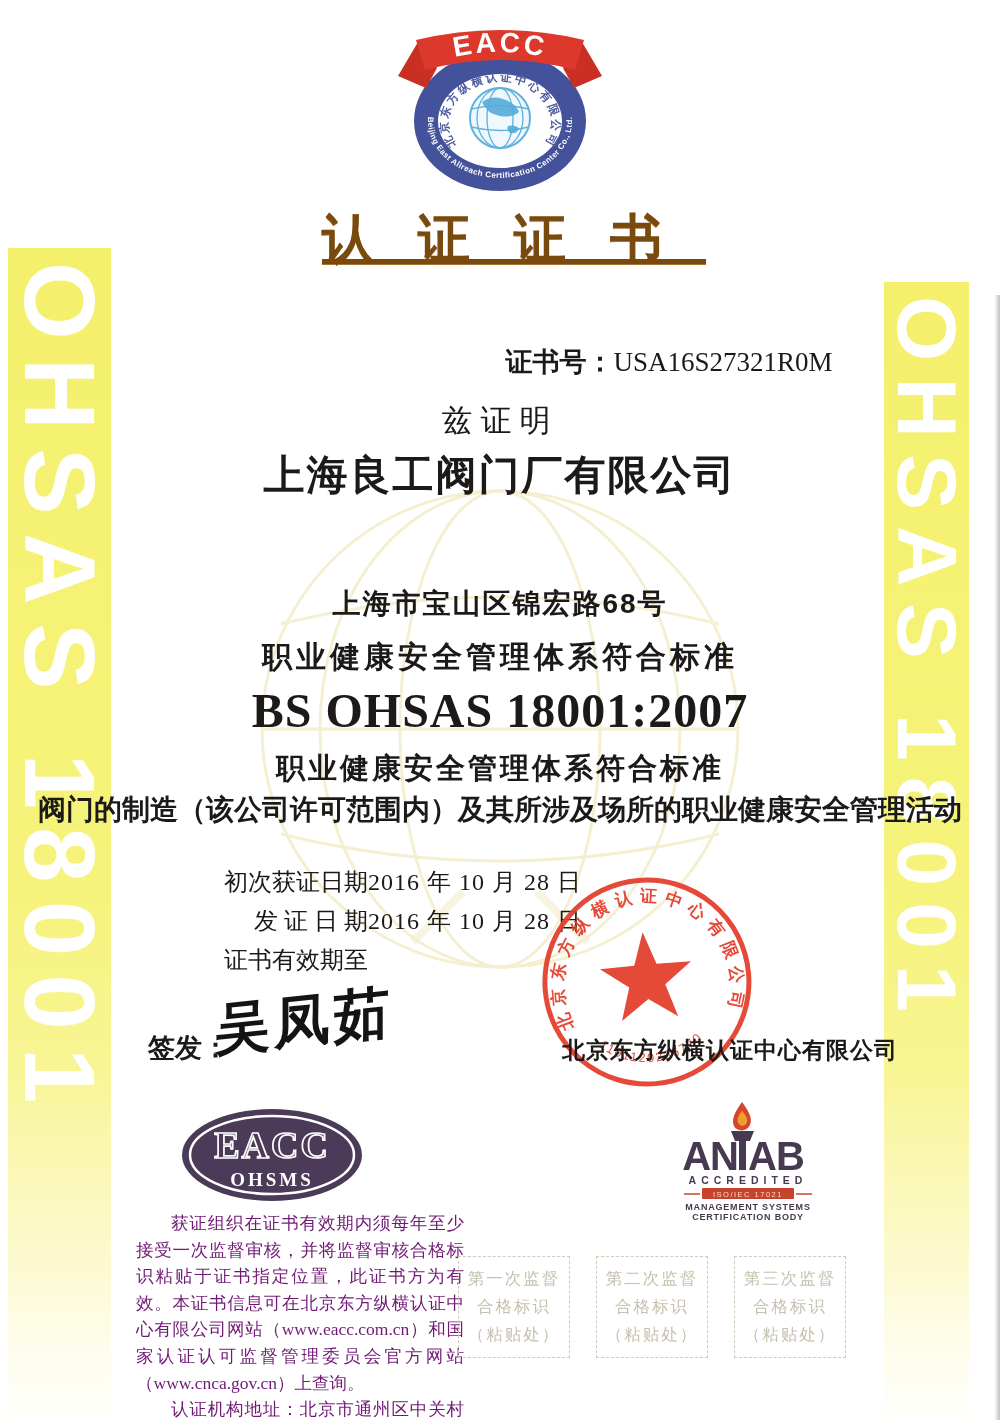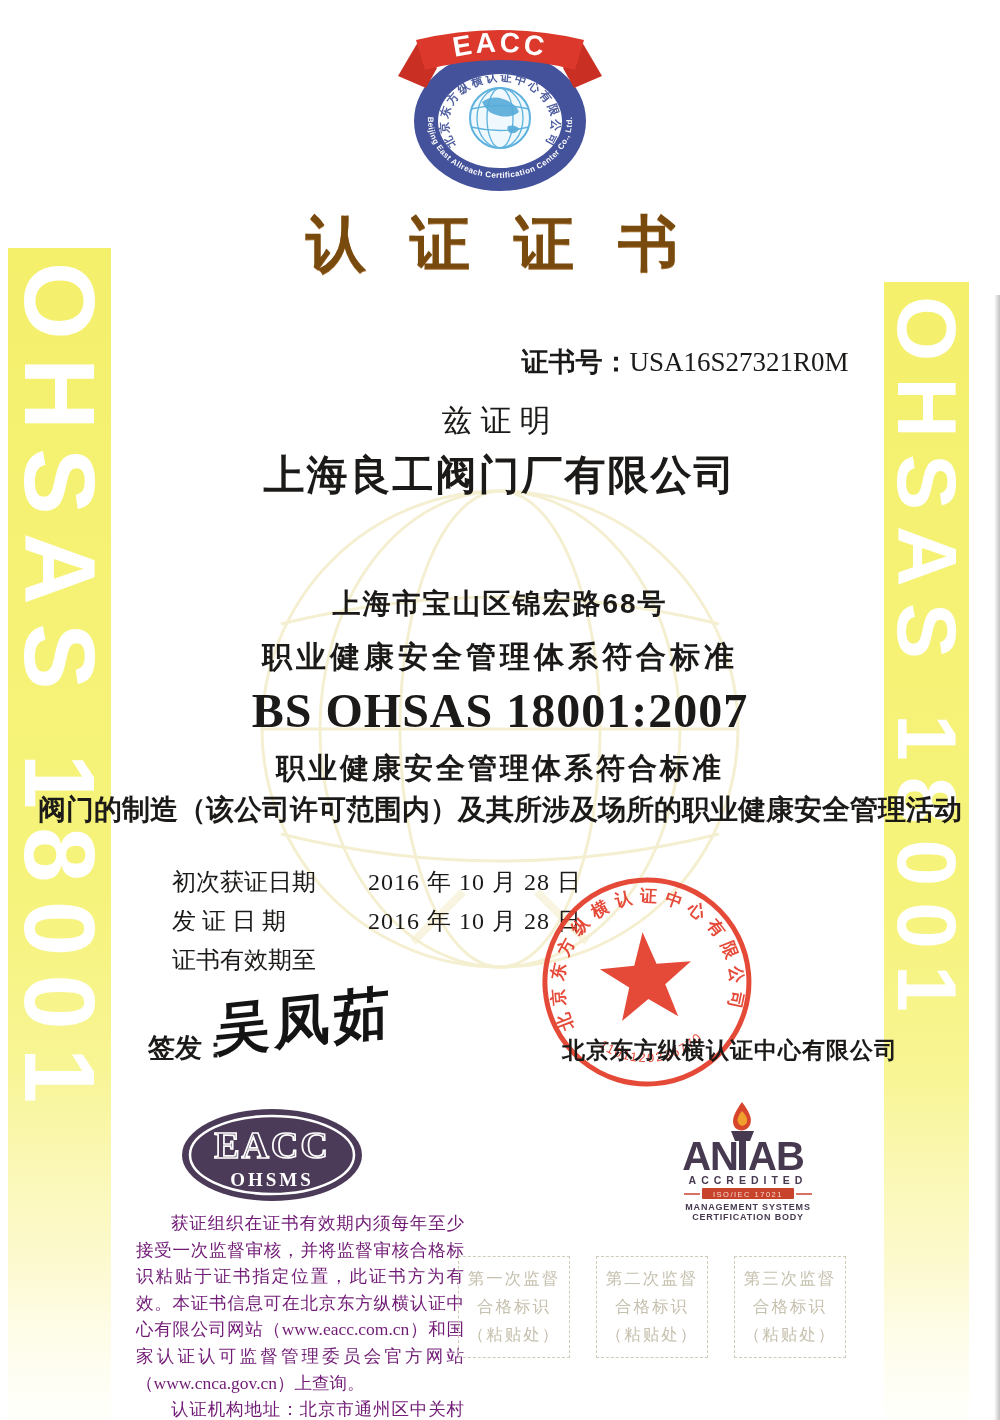--- a/index.html
+++ b/index.html
@@ -20,37 +20,37 @@
      background:linear-gradient(180deg,rgba(255,255,255,0) 70%,rgba(254,252,235,.55) 88%,rgba(255,255,252,.95) 100%);}
   .scan-edge{position:absolute;right:0;top:295px;width:6px;height:1125px;
      background:linear-gradient(90deg,rgba(180,180,180,0),#c2c2c2);}
   
   .watermark{position:absolute;left:233px;top:462px;opacity:.75;}
   
   .header-logo{position:absolute;left:392px;top:18px;}
   
   .abs{position:absolute;}
   .centerline{left:0;right:0;text-align:center;}
-  .title{top:204px;font-size:60px;font-weight:bold;letter-spacing:44px;color:#784a0e;
-     text-shadow:0 1px 0 #a8743a;padding-left:28px;}
-  .cert-no{top:344px;left:470px;width:430px;text-align:center;font-size:27px;}
+  .title{top:204px;font-size:52px;font-weight:bold;letter-spacing:44px;color:#784a0e;
+     text-shadow:0 1px 0 #a8743a;padding-left:28px;text-decoration:underline;}
+  .cert-no{top:344px;left:454px;width:430px;text-align:center;font-size:27px;}
   .cert-no .lbl{font-weight:600;}
   .statement{top:400px;font-size:31px;letter-spacing:8px;}
   .company{top:448px;font-size:41px;font-weight:bold;letter-spacing:2px;
      font-family:"Liberation Sans",sans-serif;}
   .credit{top:521px;font-size:27px;}
   .credit .lbl{font-family:"Liberation Sans",sans-serif;font-weight:bold;}
   .credit .val{font-size:28px;letter-spacing:1px;}
   .addr{top:585px;font-size:28px;font-weight:600;font-family:"Liberation Sans",sans-serif;letter-spacing:2px;}
   .std-head{top:637px;font-size:30px;font-weight:bold;letter-spacing:4px;}
   .standard{top:683px;font-size:48px;font-weight:600;letter-spacing:1px;}
   .scope-head{top:749px;font-size:29px;font-weight:bold;letter-spacing:3px;}
   .scope{top:791px;font-size:28px;font-weight:bold;font-family:"Liberation Sans",sans-serif;
      white-space:nowrap;letter-spacing:0px;}
-  .dates{left:172px;top:866px;font-size:24px;}
+  .dates{left:172px;top:866px;font-size:24px;text-align:right;}
   .date-row{display:flex;margin-bottom:7px;}
   .date-row .lbl{width:196px;display:inline-block;}
   .date-row .val{letter-spacing:1px;}
   .sign-label{left:148px;top:1030px;font-size:27px;font-weight:bold;}
   .signature{left:214px;top:984px;font-size:56px;font-weight:bold;color:#141414;
      transform:rotate(-6deg) skewX(-6deg);letter-spacing:4px;}
   .issuer{left:562px;top:1035px;width:336px;text-align:center;font-size:23px;font-weight:600;letter-spacing:1px;}
   .stamp{position:absolute;left:534px;top:870px;opacity:.95;transform:rotate(-5deg);}
   .eacc-logo{position:absolute;left:178px;top:1106px;}
   .anab-wrap{position:absolute;left:662px;top:1094px;}

